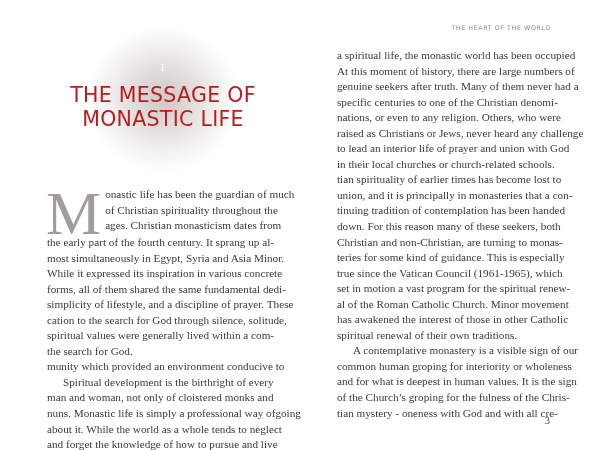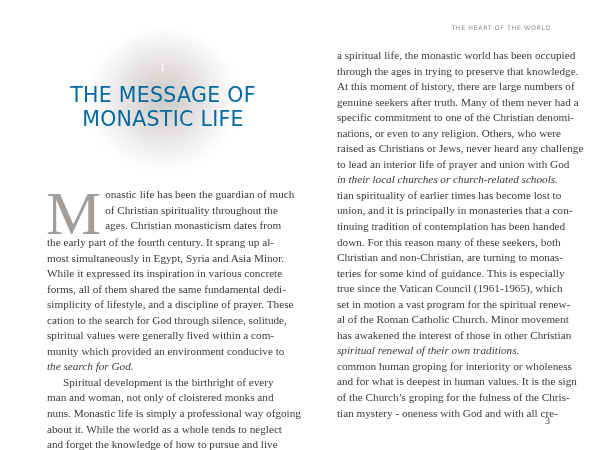--- a/index.html
+++ b/index.html
@@ -10,30 +10,30 @@
     .page-right { left: 300px; width: 300px; }
 
     .halo { position: absolute; left: 88px; top: 28px; width: 150px; height: 140px;
             border-radius: 50%;
             background: radial-gradient(ellipse at 50% 48%, rgba(196,190,188,0.85) 0%, rgba(205,200,198,0.6) 30%, rgba(225,221,220,0.35) 55%, rgba(255,255,255,0) 72%);
             filter: blur(4px); }
     .chapter-num { position: absolute; left: 0; width: 326px; top: 58px; text-align: center;
                    font-size: 11px; color: #ffffff; letter-spacing: 1px; }
     .chapter-title { position: absolute; left: 0; width: 326px; top: 80px; text-align: center;
                      font-family: "DejaVu Sans", sans-serif; font-weight: normal;
-                     font-size: 20.5px; line-height: 24px; color: #0369a1; letter-spacing: 0.3px; margin: 0; }
+                     font-size: 20.5px; line-height: 24px; color: #b91c1c; letter-spacing: 0.3px; margin: 0; }
 
     .col { position: absolute; font-size: 11.2px; line-height: 15.55px; text-align: justify;
            color: #3b3937; }
     .col-left { left: 47px; top: 184px; width: 216px; }
     .col-right { left: 37px; top: 45px; width: 217px; }
     .col p { margin: 0; text-indent: 16px; }
     .col p.noindent { text-indent: 0; }
     .line { display: block; text-align: justify; text-align-last: justify; white-space: nowrap; }
-    .line.last { text-align-last: left; font-style: italic; }
+    .line.last { text-align-last: left; }
     .dropcap { float: left; font-size: 62px; line-height: 48px; color: #a19d9a;
                margin: 2px 4px 0 -1px; height: 46px; }
     .running-head { position: absolute; right: 49px; top: 21px;
                     font-family: "DejaVu Sans", sans-serif; font-size: 6.3px; letter-spacing: 0.6px; color: #8e8a87; }
     .page-number { position: absolute; right: 50px; top: 412px; font-size: 10.5px; color: #4a4745; }
   </style>
 </head>
 <body>
 
 <div class="page page-left">
@@ -50,62 +50,62 @@
       <span class="line">onastic life has been the guardian of much</span>
       <span class="line">of Christian spirituality throughout the</span>
       <span class="line">ages. Christian monasticism dates from</span>
       <span class="line" style="clear:both">the early part of the fourth century. It sprang up al-</span>
       <span class="line">most simultaneously in Egypt, Syria and Asia Minor.</span>
       <span class="line">While it expressed its inspiration in various concrete</span>
       <span class="line">forms, all of them shared the same fundamental dedi-</span>
       <span class="line">simplicity of lifestyle, and a discipline of prayer. These</span>
       <span class="line">cation to the search for God through silence, solitude,</span>
       <span class="line">spiritual values were generally lived within a com-</span>
+      <span class="line last">the search for God.</span>
       <span class="line">munity which provided an environment conducive to</span>
-      <span class="line last">the search for God.</span>
     </p>
     <p class="noindent">
       <span class="line" style="padding-left:16px">Spiritual development is the birthright of every</span>
       <span class="line">man and woman, not only of cloistered monks and</span>
       <span class="line">nuns. Monastic life is simply a professional way ofgoing</span>
       <span class="line">about it. While the world as a whole tends to neglect</span>
       <span class="line">and forget the knowledge of how to pursue and live</span>
     </p>
   </div>
 </div>
 
 <div class="page page-right">
   <div class="running-head">THE HEART OF THE WORLD</div>
 
   <div class="col col-right">
     <p class="noindent">
       <span class="line">a spiritual life, the monastic world has been occupied</span>
-      <span class="line">through the ages in trying to preserve that knowledge.</span>
       <span class="line">At this moment of history, there are large numbers of</span>
       <span class="line">genuine seekers after truth. Many of them never had a</span>
-      <span class="line">specific commitment to one of the Christian denomi-</span>
+      <span class="line">specific centuries to one of the Christian denomi-</span>
       <span class="line">nations, or even to any religion. Others, who were</span>
       <span class="line">raised as Christians or Jews, never heard any challenge</span>
       <span class="line">to lead an interior life of prayer and union with God</span>
       <span class="line last">in their local churches or church-related schools.</span>
     </p>
     <p class="noindent">
       <span class="line">tian spirituality of earlier times has become lost to</span>
       <span class="line">union, and it is principally in monasteries that a con-</span>
       <span class="line">tinuing tradition of contemplation has been handed</span>
       <span class="line">down. For this reason many of these seekers, both</span>
       <span class="line">Christian and non-Christian, are turning to monas-</span>
       <span class="line">teries for some kind of guidance. This is especially</span>
       <span class="line">true since the Vatican Council (1961-1965), which</span>
       <span class="line">set in motion a vast program for the spiritual renew-</span>
       <span class="line">al of the Roman Catholic Church. Minor movement</span>
-      <span class="line">has awakened the interest of those in other Christian</span>
+      <span class="line">has awakened the interest of those in other Catholic</span>
       <span class="line last">spiritual renewal of their own traditions.</span>
     </p>
     <p class="noindent">
+      <span class="line" style="padding-left:16px">A contemplative monastery is a visible sign of our</span>
       <span class="line">common human groping for interiority or wholeness</span>
       <span class="line">and for what is deepest in human values. It is the sign</span>
       <span class="line">of the Church’s groping for the fulness of the Chris-</span>
       <span class="line">tian mystery - oneness with God and with all cre-</span>
 
     </p>
   </div>
 
   <div class="page-number">3</div>
 </div>

